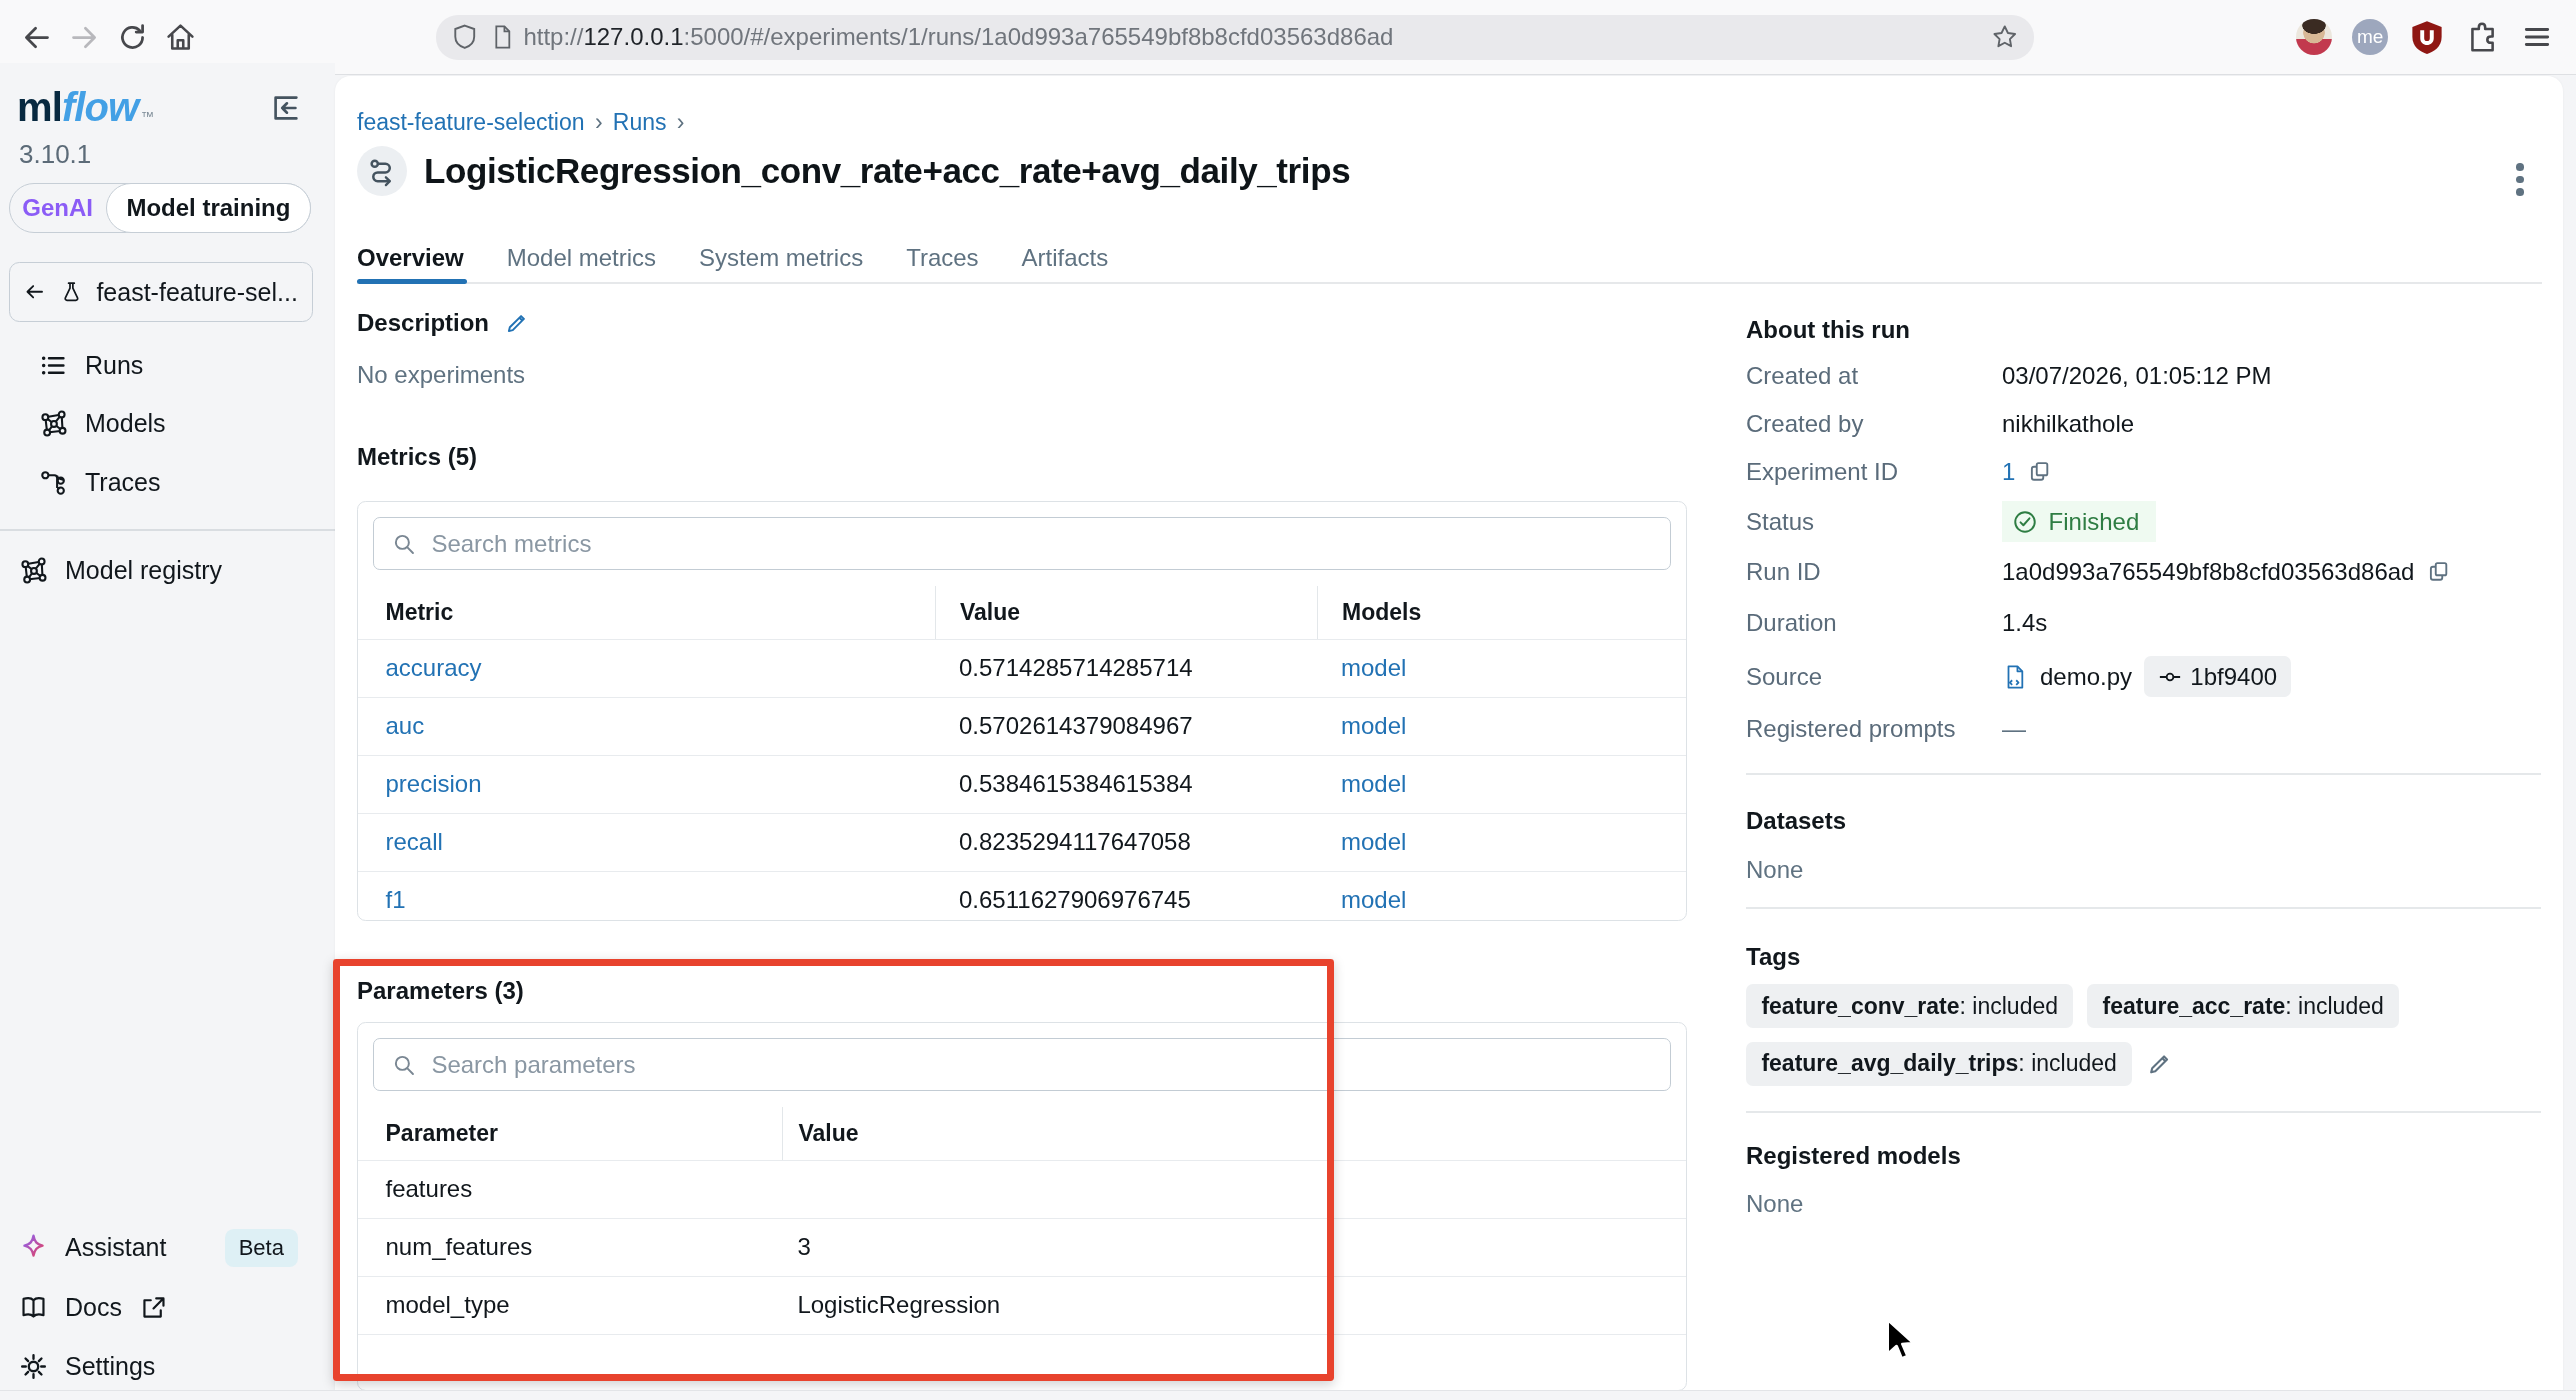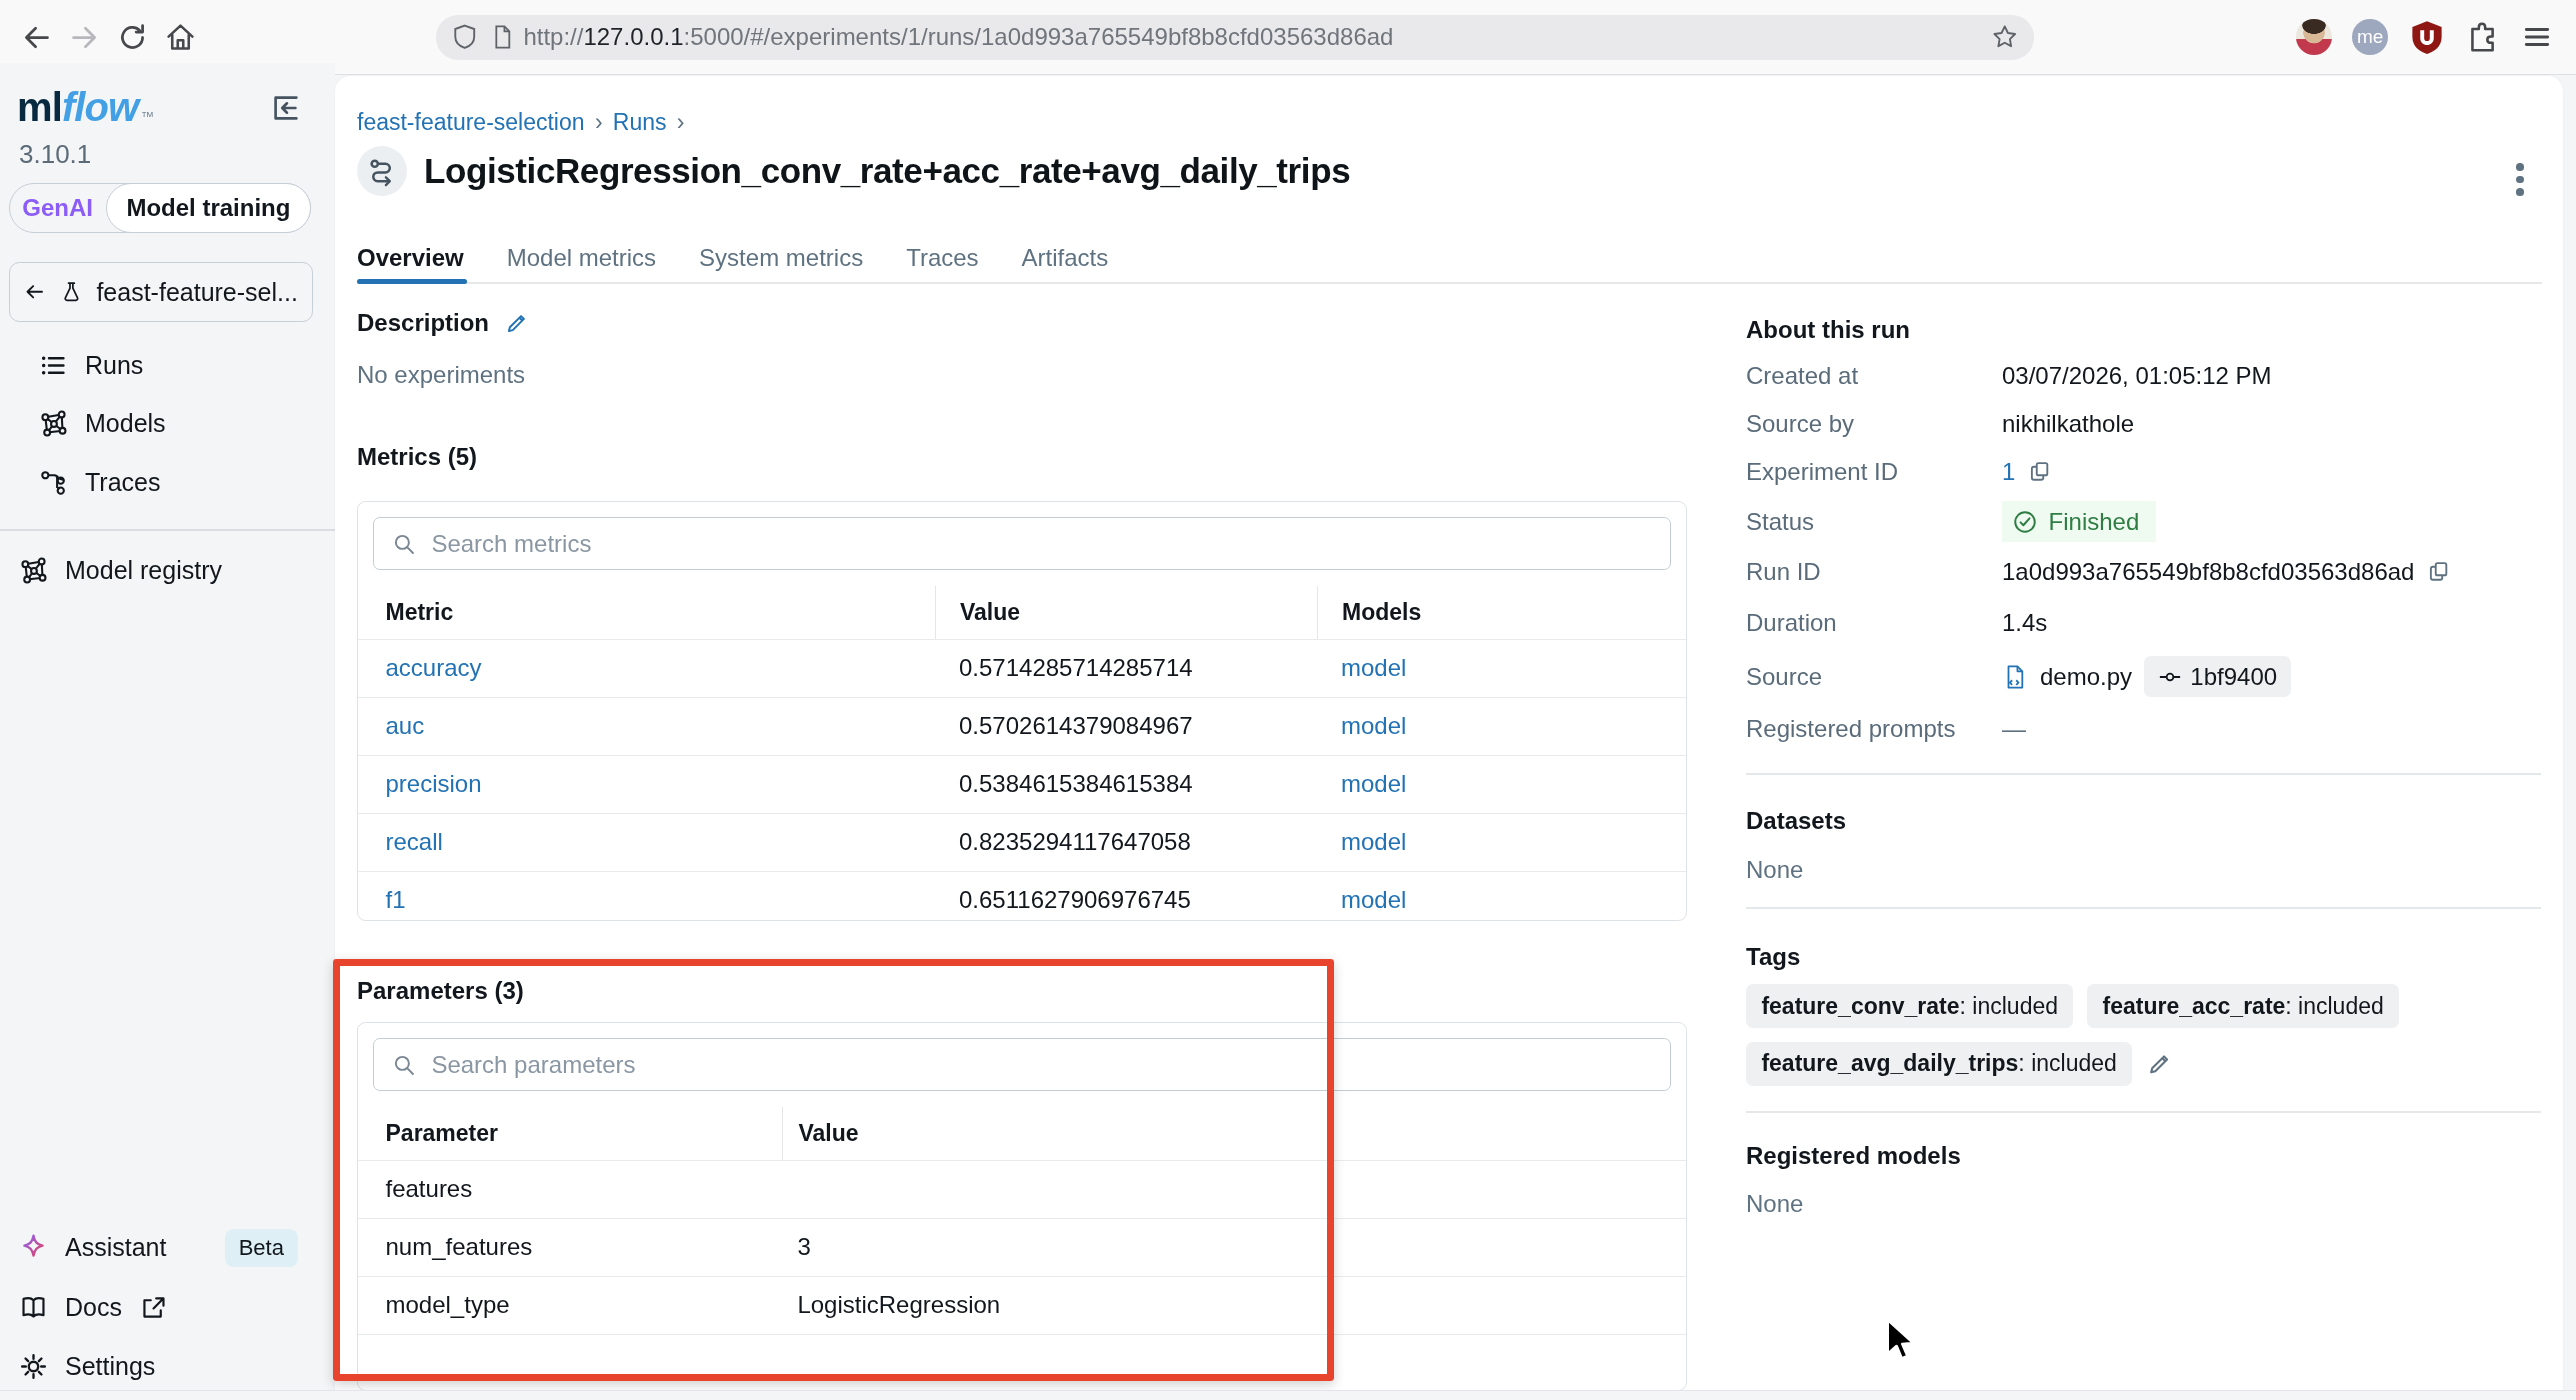--- a/index.html
+++ b/index.html
@@ -379,21 +379,21 @@
   </div>
 
   <div class="rpanel">
     <div class="sec-heading about-head">About this run</div>
     <div class="drows">
       <div class="drow" style="height:48px">
         <span class="dlabel">Created at</span>
         <span class="dvalue">03/07/2026, 01:05:12 PM</span>
       </div>
       <div class="drow" style="height:48px">
-        <span class="dlabel">Source by</span>
+        <span class="dlabel">Created by</span>
         <a href="#" class="dvalue link">nikhilkathole</a>
       </div>
       <div class="drow" style="height:48px">
         <span class="dlabel">Experiment ID</span>
         <span class="dvalue">
             <a href="#" class="link">1</a>
           <svg viewBox="0 0 32 32" width="26" height="26" fill="none" stroke="#5F7281" stroke-width="2.3">
               <rect x="12" y="5" width="13" height="15" rx="2"></rect>
               <path d="M20 20v3c0 1.5-1 2.5-2.5 2.5H8.5C7 25.5 6 24.5 6 23V12c0-1.5 1-2.5 2.5-2.5H12"></path>
             </svg>

